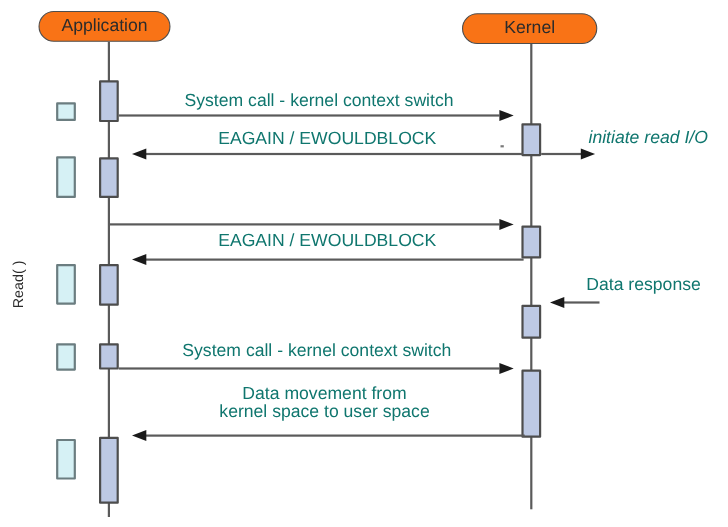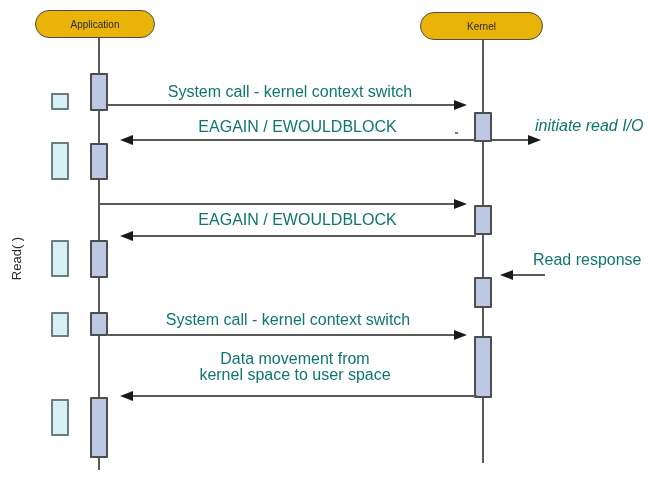--- a/index.html
+++ b/index.html
@@ -4,22 +4,22 @@
 <style>
   html,body{margin:0;padding:0;background:#ffffff;}
   .stage{
     position:relative;width:662px;height:479px;background:#ffffff;
     font-family:"Liberation Sans","DejaVu Sans",sans-serif;color:#333333;
     overflow:hidden;
   }
   
   .actor-head{
     position:absolute;height:28px;border:1.5px solid #4d4d4d;border-radius:15px;
-    background:#eab308;display:flex;align-items:center;justify-content:center;
-    font-size:10px;color:#2b2b2b;box-sizing:border-box;
+    background:#f97316;display:flex;align-items:center;justify-content:center;
+    font-size:16px;color:#2b2b2b;box-sizing:border-box;
   }
   
   .lifeline{position:absolute;width:2px;background:#5a5a5a;}
   
   .act{position:absolute;width:18px;background:#bdc9e4;border:2px solid #4d4d4d;box-sizing:border-box;border-radius:1px;}
   
   .buf{position:absolute;width:18px;background:#d6f1f5;border:2px solid #6b7d80;box-sizing:border-box;border-radius:1px;}
   
   .msg-line{position:absolute;height:2px;background:#5a5a5a;}
   .ah{position:absolute;width:0;height:0;border-top:5px solid transparent;border-bottom:5px solid transparent;}
@@ -81,21 +81,21 @@
   <div class="msg-line" style="left:492px;top:139px;width:37px;"></div>
   <div class="ah right" style="left:528px;top:135px;"></div>
 
   <div class="msg-line" style="left:100px;top:203px;width:354px;"></div>
   <div class="ah right" style="left:454px;top:199px;"></div>
 
   <div class="msg-label" style="left:120px;top:212px;width:355px;">EAGAIN / EWOULDBLOCK</div>
   <div class="msg-line" style="left:130px;top:235px;width:346px;"></div>
   <div class="ah left" style="left:120px;top:231px;"></div>
 
-  <div class="msg-label side" style="left:533px;top:252px;">Read response</div>
+  <div class="msg-label side" style="left:533px;top:252px;">Data response</div>
   <div class="msg-line" style="left:512px;top:274px;width:33px;"></div>
   <div class="ah left" style="left:500px;top:270px;"></div>
 
   <div class="msg-label" style="left:113px;top:312px;width:350px;">System call - kernel context switch</div>
   <div class="msg-line" style="left:108px;top:334px;width:346px;"></div>
   <div class="ah right" style="left:454px;top:330px;"></div>
 
   <div class="msg-label" style="left:120px;top:351px;width:350px;">
     <div>Data movement from</div>
     <div>kernel space to user space</div>

